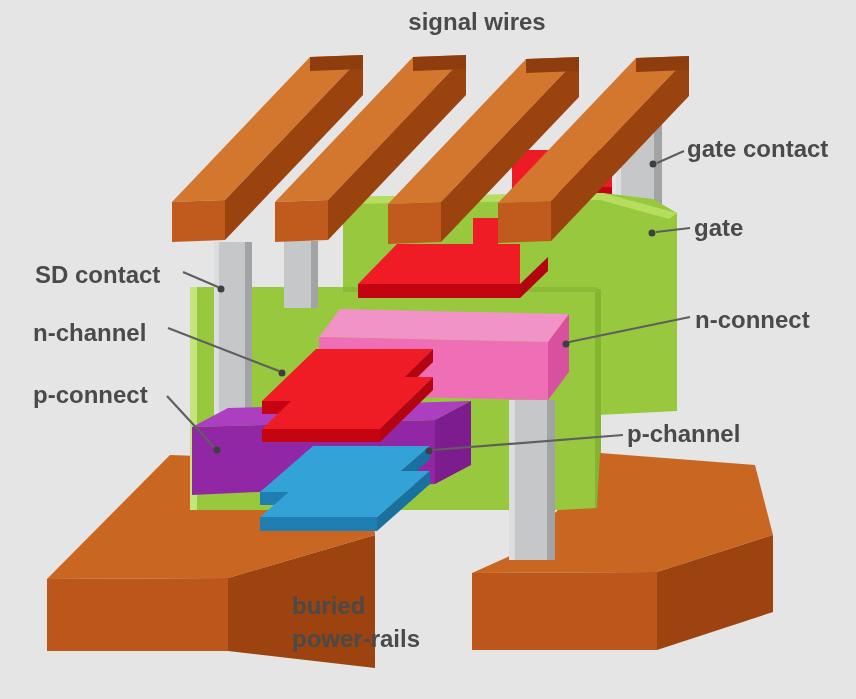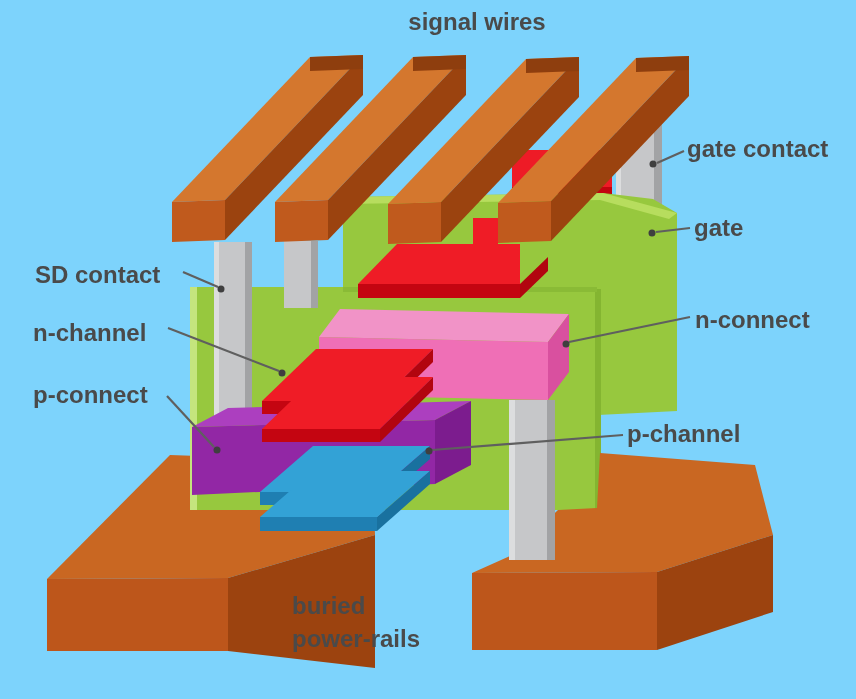--- a/index.html
+++ b/index.html
@@ -1,17 +1,17 @@
 <!DOCTYPE html>
 <html><head>
 <meta charset="utf-8">
 <style>
   html,body{margin:0;padding:0;background:#ffffff;}
   body{width:856px;height:699px;overflow:hidden;font-family:"Liberation Sans",sans-serif;}
-  .stage{position:relative;width:856px;height:699px;background:#7dd3fc;}
+  .stage{position:relative;width:856px;height:699px;background:#e5e5e5;}
   svg{display:block;}
   text{font-family:"Liberation Sans",sans-serif;font-weight:600;fill:#4a4a4a;}
   .lbl{font-size:24px;}
   .leader{stroke:#5f5f5f;stroke-width:2.2;fill:none;}
   .dot{fill:#3f3f3f;}
 </style>
 </head>
 <body>
 
 <div class="stage">

